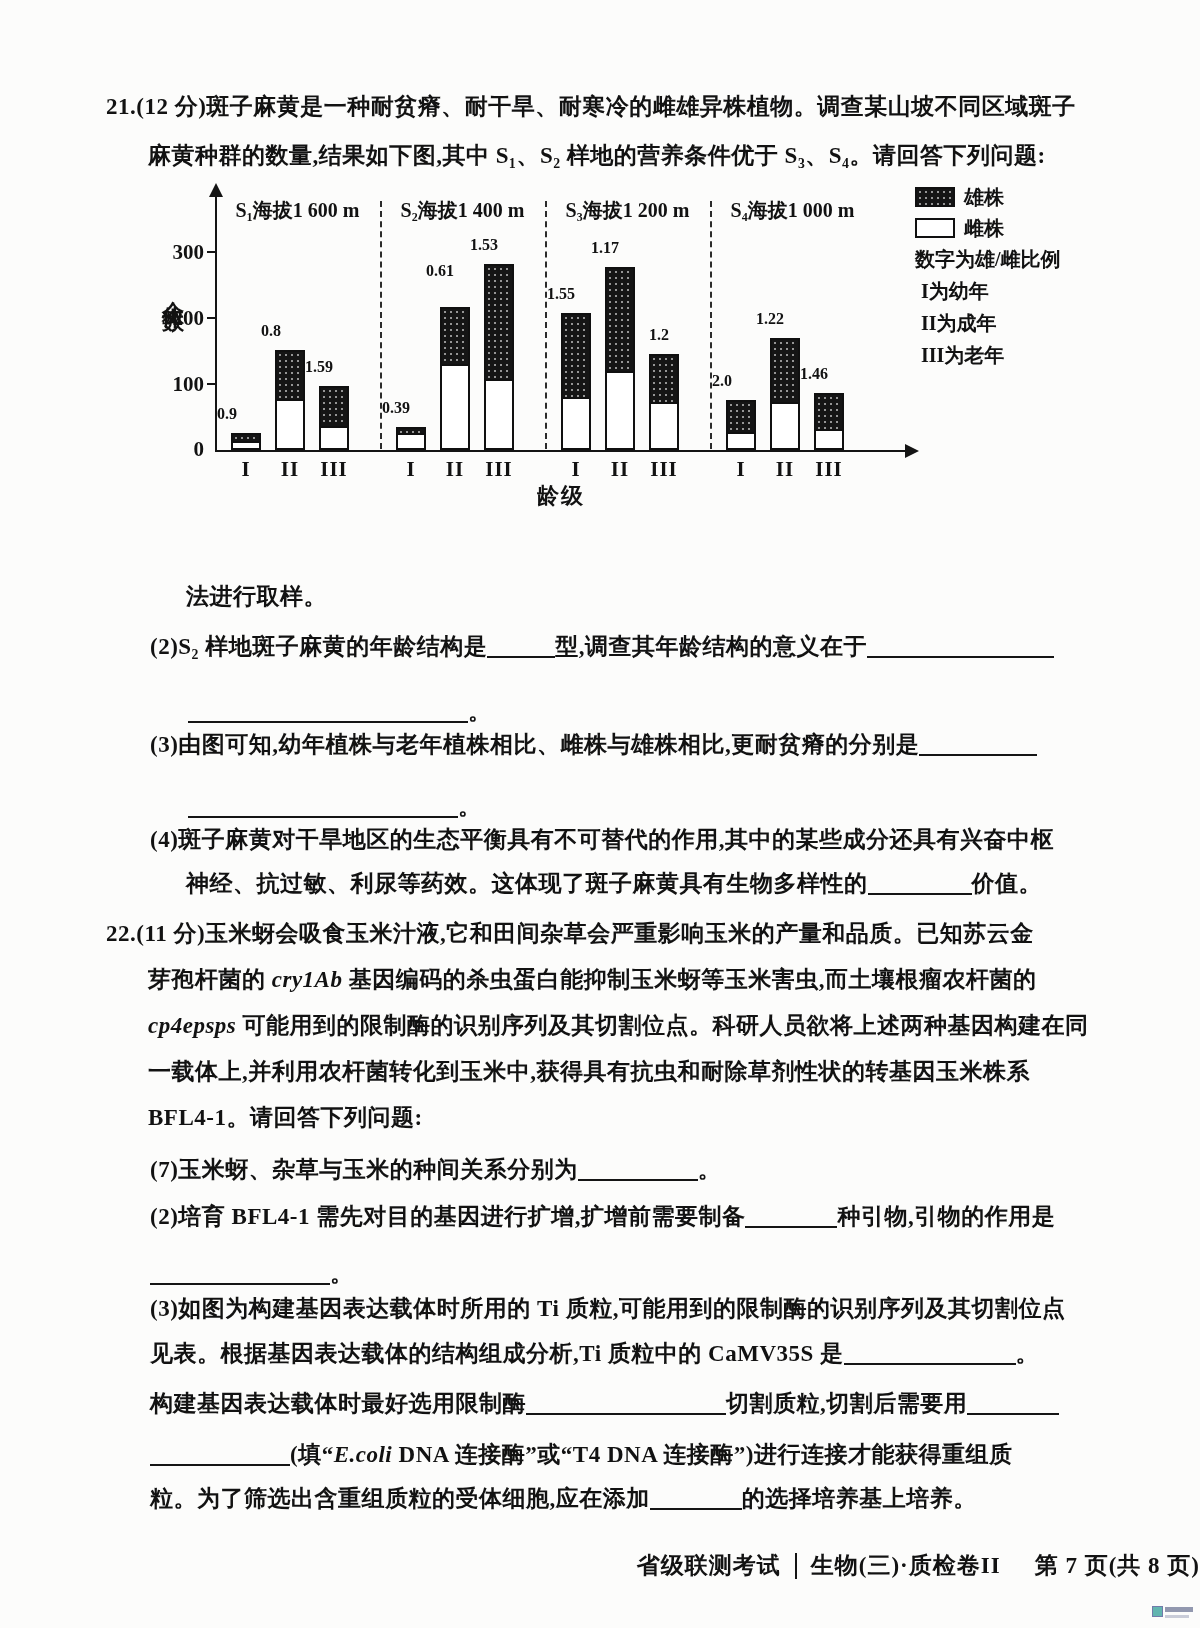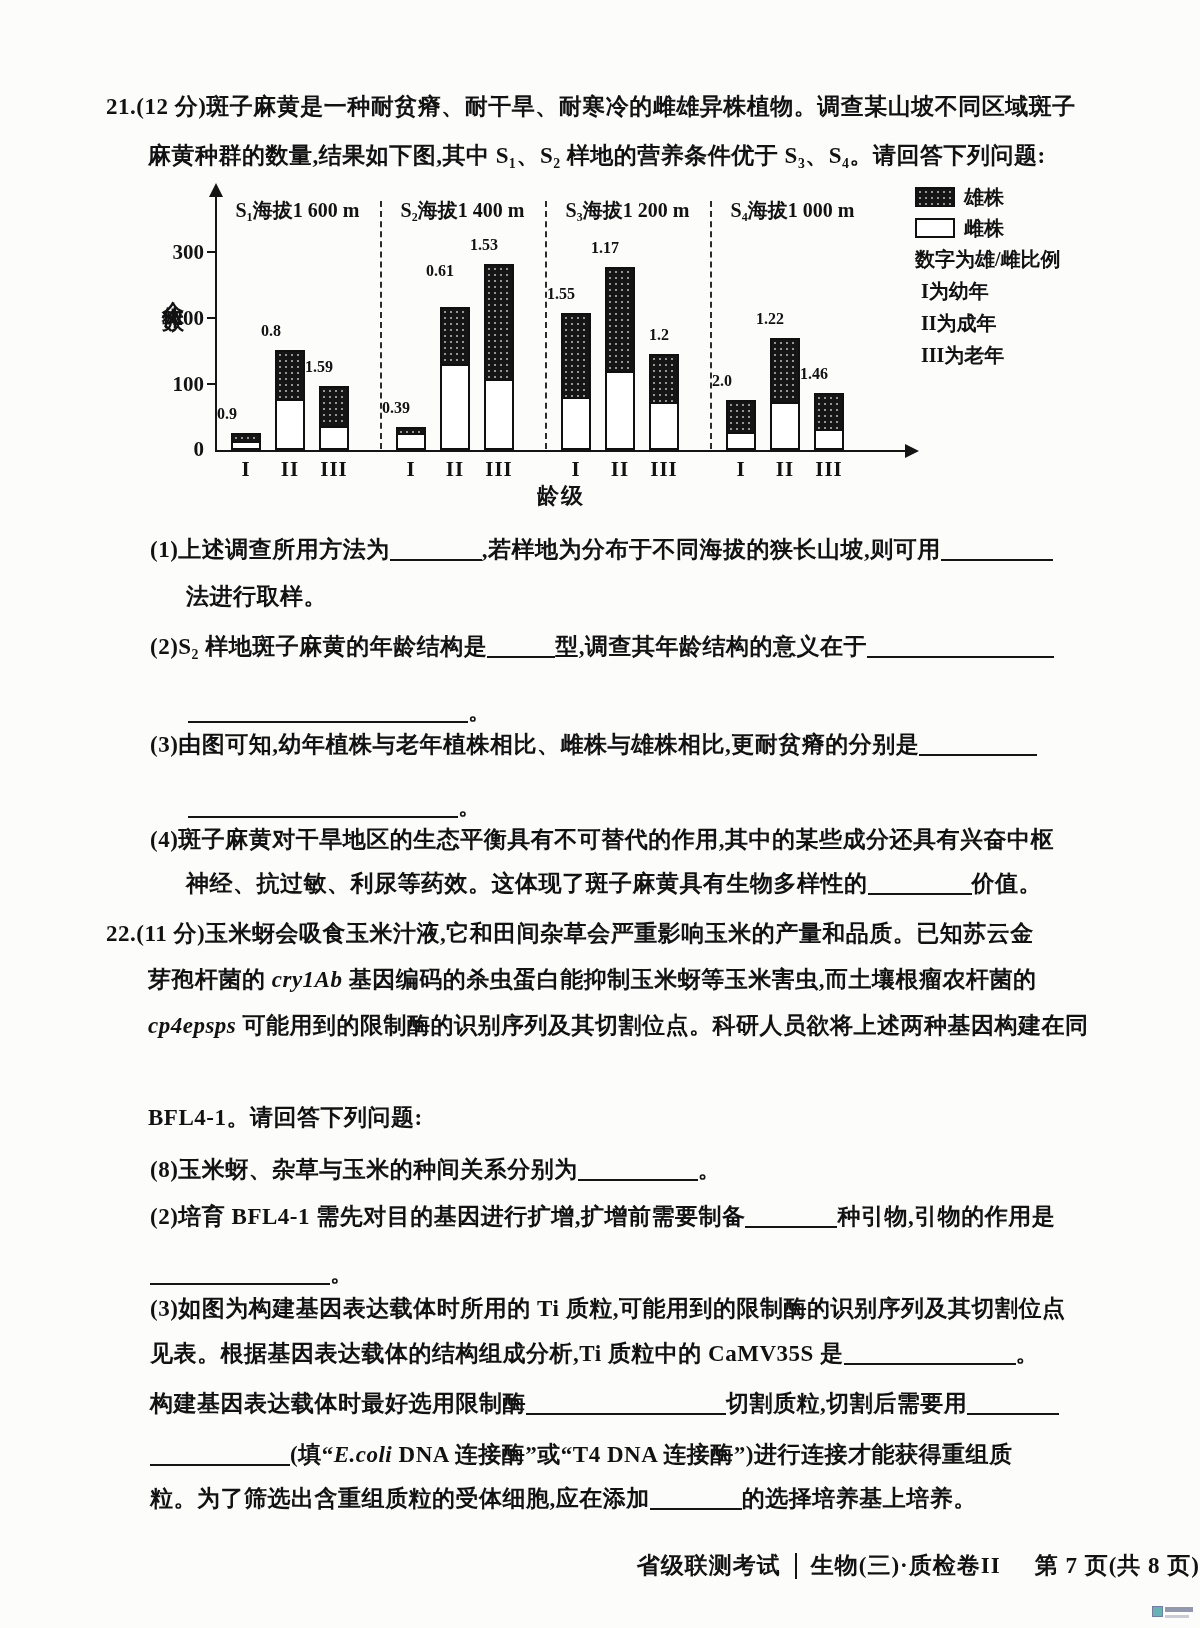--- a/index.html
+++ b/index.html
@@ -133,23 +133,20 @@
       <div class="lrow">
         <span class="sw femsw"></span><span>雌株</span>
       </div>
       <div class="lrow">数字为雄/雌比例</div>
       <div class="lrow ind">I为幼年</div>
       <div class="lrow ind">II为成年</div>
       <div class="lrow ind">III为老年</div>
     </div>
   </div>
 
-  <div class="line" style="top:536px;left:150px">
-    <span>(1)上述调查所用方法为</span><span class="blank" style="width:92px"></span><span>,若样地为分布于不同海拔的狭长山坡,则可用</span><span class="blank" style="width:112px"></span>
-  </div>
   <div class="line" style="top:583px;left:186px">法进行取样。</div>
 
   <div class="line" style="top:633px;left:150px">
     <span>(2)S₂ 样地斑子麻黄的年龄结构是</span><span class="blank" style="width:68px"></span><span>型,调查其年龄结构的意义在于</span><span class="blank" style="width:187px"></span>
   </div>
   <div class="line" style="top:698px;left:188px">
     <span class="blank" style="width:280px"></span><span>。</span>
   </div>
 
   <div class="line" style="top:731px;left:150px">
@@ -164,24 +161,25 @@
     <span>神经、抗过敏、利尿等药效。这体现了斑子麻黄具有生物多样性的</span><span class="blank" style="width:104px"></span><span>价值。</span>
   </div>
 
   <div class="line" style="top:920px;left:106px">22.(11 分)玉米蚜会吸食玉米汁液,它和田间杂草会严重影响玉米的产量和品质。已知苏云金</div>
   <div class="line" style="top:966px;left:148px">
     <span>芽孢杆菌的 </span><span class="gene">cry1Ab</span><span> 基因编码的杀虫蛋白能抑制玉米蚜等玉米害虫,而土壤根瘤农杆菌的</span>
   </div>
   <div class="line" style="top:1012px;left:148px">
     <span class="gene">cp4epsps</span><span> 可能用到的限制酶的识别序列及其切割位点。科研人员欲将上述两种基因构建在同</span>
   </div>
+  <div class="line" style="top:1058px;left:148px">一载体上,并利用农杆菌转化到玉米中,获得具有抗虫和耐除草剂性状的转基因玉米株系</div>
   <div class="line" style="top:1104px;left:148px">BFL4-1。请回答下列问题:</div>
 
   <div class="line" style="top:1156px;left:150px">
-    <span>(8)玉米蚜、杂草与玉米的种间关系分别为</span><span class="blank" style="width:120px"></span><span>。</span>
+    <span>(7)玉米蚜、杂草与玉米的种间关系分别为</span><span class="blank" style="width:120px"></span><span>。</span>
   </div>
 
   <div class="line" style="top:1203px;left:150px">
     <span>(2)培育 BFL4-1 需先对目的基因进行扩增,扩增前需要制备</span><span class="blank" style="width:92px"></span><span>种引物,引物的作用是</span>
   </div>
   <div class="line" style="top:1260px;left:150px">
     <span class="blank" style="width:180px"></span><span>。</span>
   </div>
 
   <div class="line" style="top:1295px;left:150px">(3)如图为构建基因表达载体时所用的 Ti 质粒,可能用到的限制酶的识别序列及其切割位点</div>

